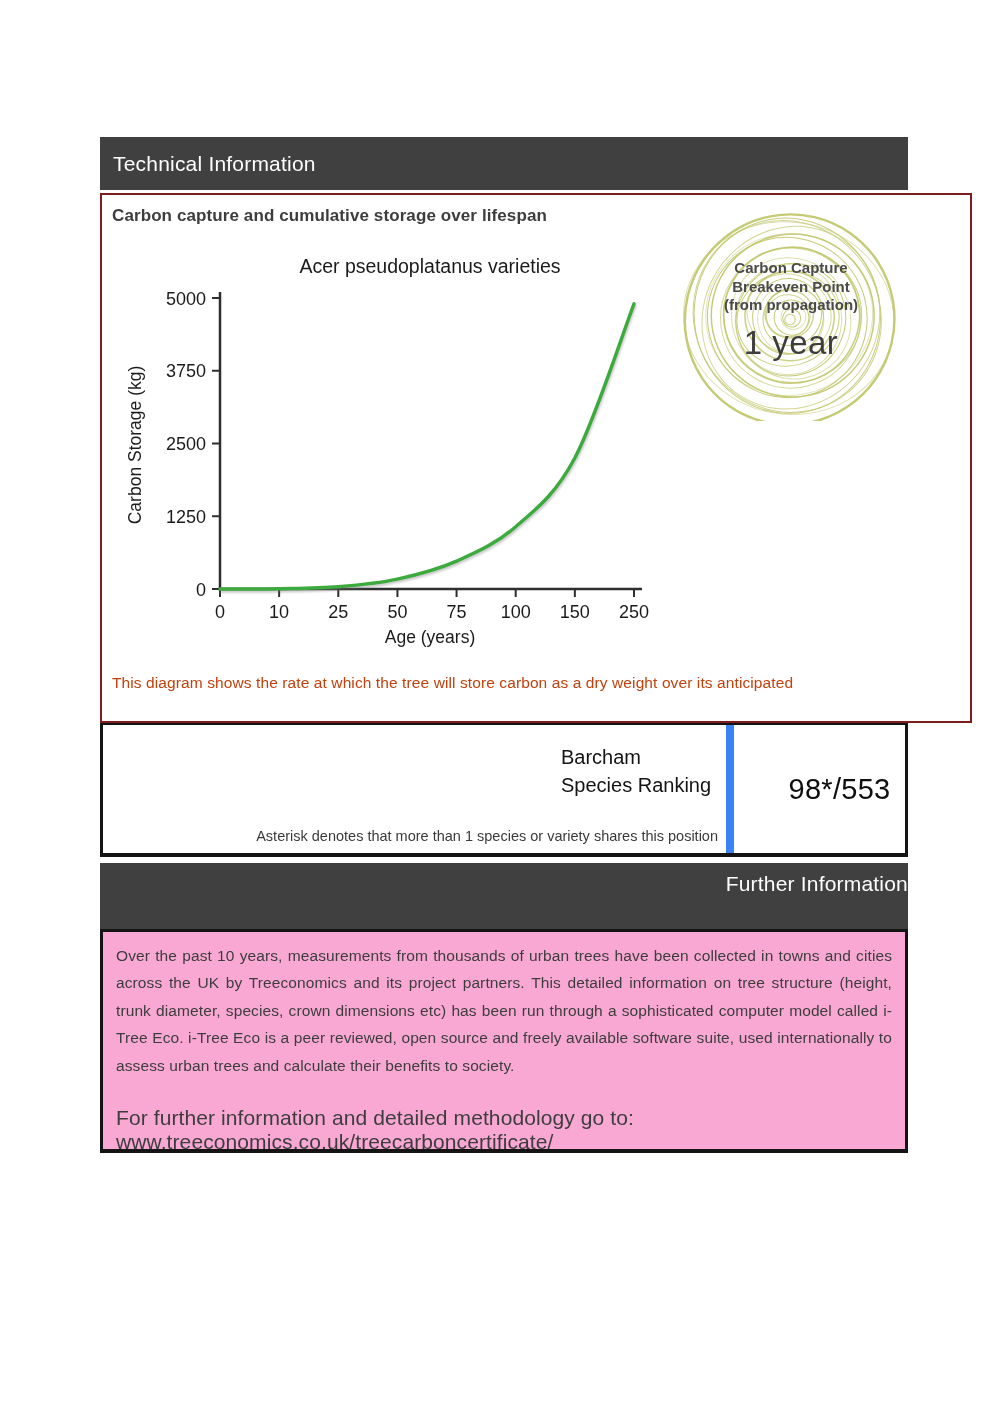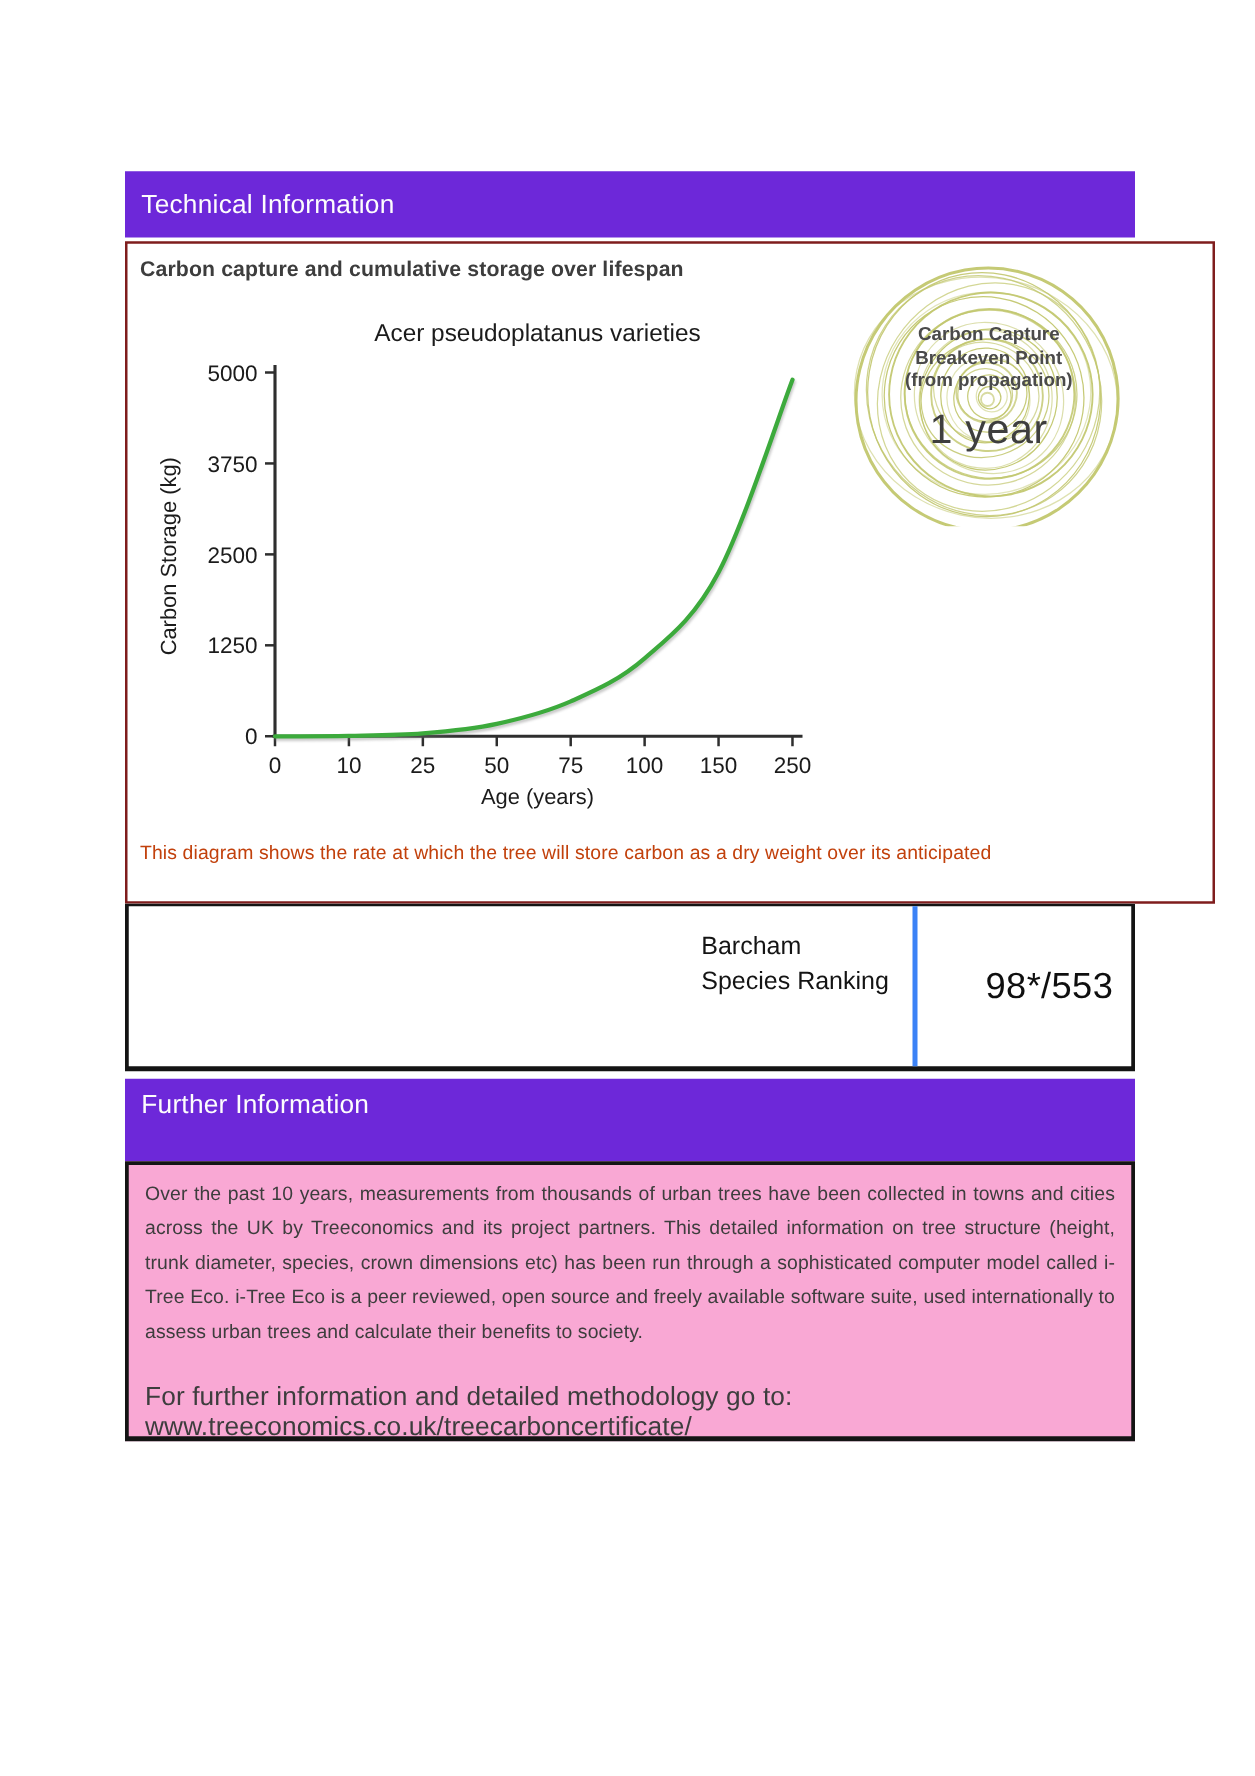--- a/index.html
+++ b/index.html
@@ -3,25 +3,25 @@
 <meta charset="utf-8">
 <style>
   html,body{margin:0;padding:0;}
   body{
     width:1004px;height:1421px;background:#ffffff;position:relative;
     font-family:"Liberation Sans","DejaVu Sans",sans-serif;
     -webkit-font-smoothing:antialiased;
   }
   .cert{position:absolute;left:100px;top:137px;width:808px;}
   .bar{
-    background:#6d28d9;color:#fdfdfd;box-sizing:border-box;
+    background:#404040;color:#fdfdfd;box-sizing:border-box;
     font-size:21px;letter-spacing:.2px;
   }
   .bar1{height:53px;display:flex;align-items:center;padding-left:13px;}
-  .bar2{height:66px;margin-top:6px;padding:9px 0 0 13px;box-sizing:border-box;}
+  .bar2{height:66px;margin-top:6px;padding:9px 0 0 13px;box-sizing:border-box;text-align:right;}
   .chart-box{
     position:relative;box-sizing:border-box;margin-top:3px;
     width:872px;height:530px;background:#ffffff;
     border:2px solid #7f1d1d;
   }
   .section-title{
     position:absolute;left:10px;top:11px;
     font-size:17px;font-weight:bold;color:#3d3d3d;letter-spacing:.1px;
   }
   #chart-svg{position:absolute;left:0;top:0;}
@@ -39,21 +39,21 @@
   }
   .description{
     position:absolute;left:10px;top:477px;
     font-size:15.5px;color:#c2410c;line-height:22px;letter-spacing:.1px;
   }
   .ranking{
     box-sizing:border-box;width:808px;height:134px;background:#fff;
     border:3px solid #141414;border-top-width:2px;border-bottom-width:4px;
     display:flex;position:relative;
   }
-  .ranking-left{position:relative;flex:1 1 auto;border-right:4px solid #3b82f6;}
+  .ranking-left{position:relative;flex:1 1 auto;border-right:8px solid #3b82f6;}
   .ranking-label{
     position:absolute;left:458px;top:18px;
     font-size:20px;color:#141414;line-height:28px;
   }
   .ranking-note{
     position:absolute;right:8px;bottom:9px;
     font-size:14.5px;color:#3a3a3a;
   }
   .ranking-right{
     width:131px;flex:0 0 auto;display:flex;align-items:center;justify-content:center;padding-left:40px;
@@ -161,20 +161,21 @@
       <div>This diagram shows the rate at which the tree will store carbon as a dry weight over its anticipated</div>
     </div>
   </div>
 
   <div class="ranking">
     <div class="ranking-left">
       <div class="ranking-label">
         <div>Barcham</div>
         <div>Species Ranking</div>
       </div>
+      <div class="ranking-note">Asterisk denotes that more than 1 species or variety shares this position</div>
     </div>
     <div class="ranking-right">
       <span class="ranking-value">98*/553</span>
     </div>
   </div>
 
   <div class="bar bar2">
     <span>Further Information</span>
   </div>
 

